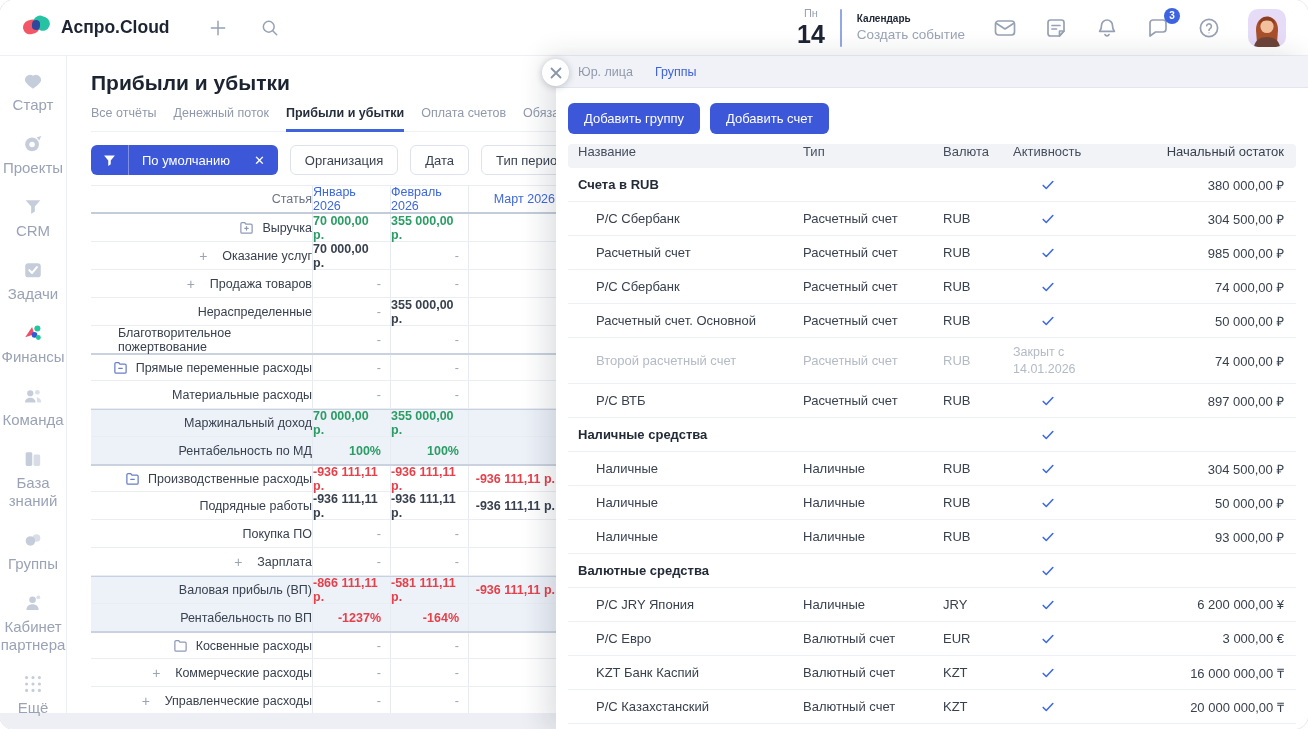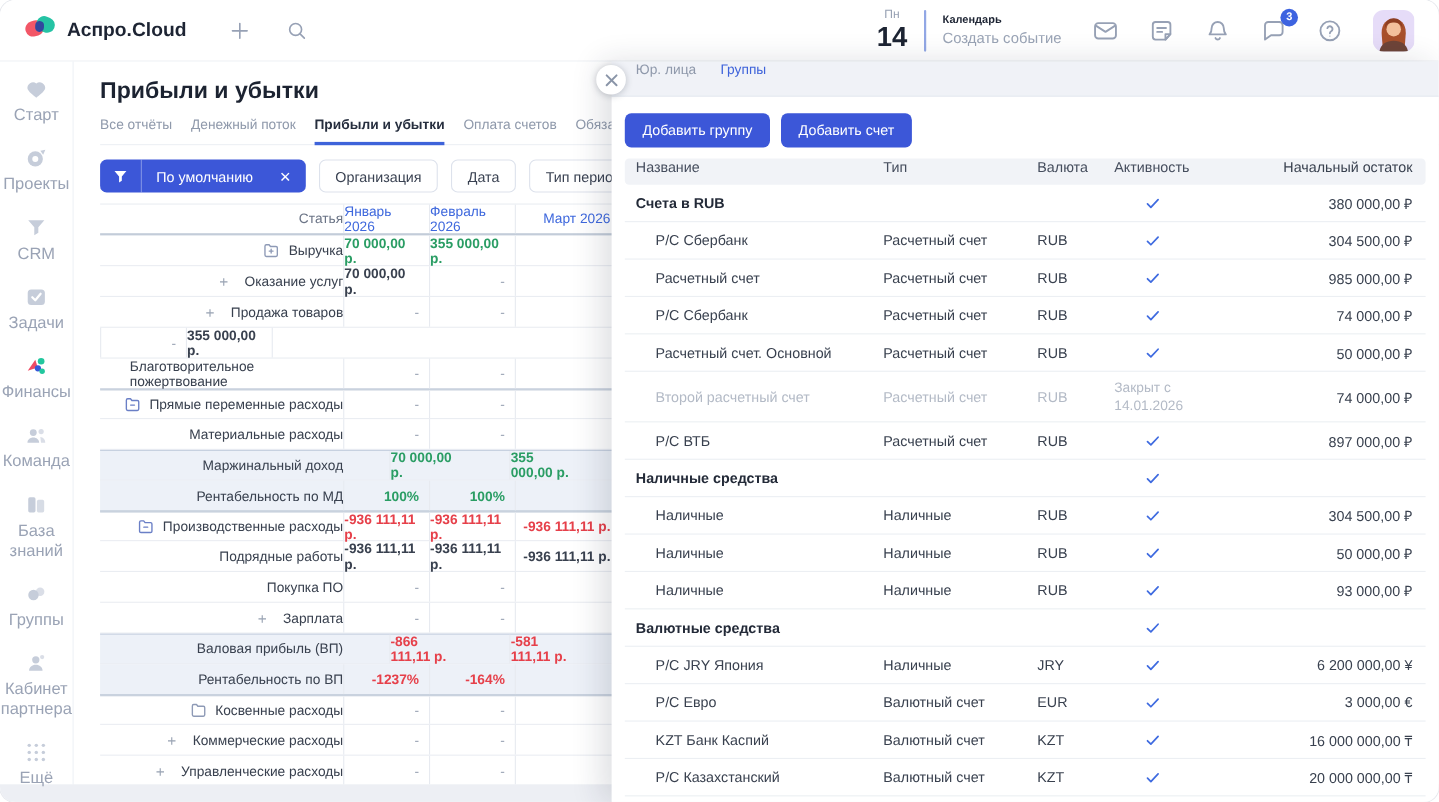--- a/index.html
+++ b/index.html
@@ -49,33 +49,33 @@
   .chip-label{padding:0 13px;display:flex;gap:24px;align-items:center;}
   .chip-x{font-size:13px;cursor:pointer;}
   .filter-btn{height:30px;border:1px solid #dde2ec;border-radius:6px;background:#fff;color:#3a4252;font-size:13px;padding:0 14px;cursor:pointer;font-family:inherit;}
   .filter-plus{color:#97a1b5;margin-left:3px;}
   
   .pl-table{margin-top:10px;width:564px;font-size:12.5px;}
   .pl-row{display:flex;height:28px;align-items:stretch;border-bottom:1px solid #eaedf2;}
   .pl-row.header{border-top:1px solid #eaedf2;border-bottom:2px solid #c3ccd9;color:#6b7486;height:29px;}
   .pl-row.group-sep{border-top:2px solid #c9d2de;margin-top:-1px;}
   .pl-row.subtotal{background:#edf1f8;}
-  .pl-row.hl-top{border-top:1px solid #c7d1e0;gap:42px;}
+  .pl-row.hl-top{border-top:1px solid #c7d1e0;}
   .pl-row.hl-bottom{border-bottom:1px solid #c7d1e0;}
   .pl-col-label{flex:0 0 221px;display:flex;align-items:center;padding-left:4px;color:#39414f;justify-content:flex-end;}
   .pl-row.header .pl-col-label{color:#6b7486;}
   .row-prefix{width:23px;display:flex;justify-content:flex-start;align-items:center;flex-shrink:0;}
   .row-plus{color:#9aa4b4;font-size:14px;line-height:1;}
   .pl-col-val{width:78px;border-left:1px solid #e7eaf0;display:flex;align-items:center;justify-content:flex-end;padding-right:9px;font-weight:700;}
   .pl-col-val.mar{width:96px;}
   .pl-row.header .pl-col-val{font-weight:400;color:#3e68dd;cursor:pointer;}
   .val-green{color:#2a9d64;}.val-red{color:#e6404a;}.val-dark{color:#39414f;}.val-dash{color:#9aa4b4;font-weight:400;}
   
   .panel{position:absolute;top:0;right:0;width:752px;height:673px;display:flex;flex-direction:column;box-shadow:-10px 0 26px rgba(25,35,60,.14);}
-  .panel-tabs{height:32px;background:#f0f2f7;border-bottom:1px solid #e2e6ee;display:flex;align-items:flex-start;gap:22px;padding-left:22px;flex-shrink:0;}
+  .panel-tabs{height:32px;background:#f0f2f7;border-bottom:1px solid #e2e6ee;display:flex;align-items:center;gap:22px;padding-left:22px;flex-shrink:0;}
   .panel-tab{font-size:12.5px;color:#8f99ab;cursor:pointer;}
   .panel-tab.active{color:#3e63da;}
   .panel-body{flex:1;background:#fff;padding:15px 12px 0 12px;overflow:hidden;}
   .panel-actions{display:flex;gap:10px;}
   .btn-primary{height:31px;background:#3c57d8;color:#fff;border:none;border-radius:6px;font-size:13px;padding:0 16px;cursor:pointer;font-family:inherit;}
   .acc-table{margin-top:10px;font-size:13px;}
   .acc-header{display:flex;align-items:flex-start;height:24px;background:#f1f3f7;border-radius:4px;color:#454d5d;}
   .acc-row{display:flex;align-items:center;min-height:34px;border-bottom:1px solid #eceff3;color:#39414f;cursor:default;}
   .acc-row.dimmed{min-height:46px;}
   .acc-row.dimmed .c-name,.acc-row.dimmed .c-type,.acc-row.dimmed .c-cur{color:#b3bac6;}
@@ -359,20 +359,24 @@
                   <span class="row-prefix">
                     <span class="row-plus">+</span>
                   </span>
                   <span>Продажа товаров</span>
                 </div>
                 <div class="pl-col-val val-dash">-</div>
                 <div class="pl-col-val val-dash">-</div>
                 <div class="pl-col-val mar"></div>
               </div>
               <div class="pl-row">
+                <div class="pl-col-label">
+                  <span class="row-prefix"></span>
+                  <span>Нераспределенные</span>
+                </div>
                 <div class="pl-col-val val-dash">-</div>
                 <div class="pl-col-val val-dark">355 000,00 р.</div>
                 <div class="pl-col-val mar"></div>
               </div>
               <div class="pl-row">
                 <div class="pl-col-label">
                   <span class="row-prefix"></span>
                   <span>Благотворительное пожертвование</span>
                 </div>
                 <div class="pl-col-val val-dash">-</div>

